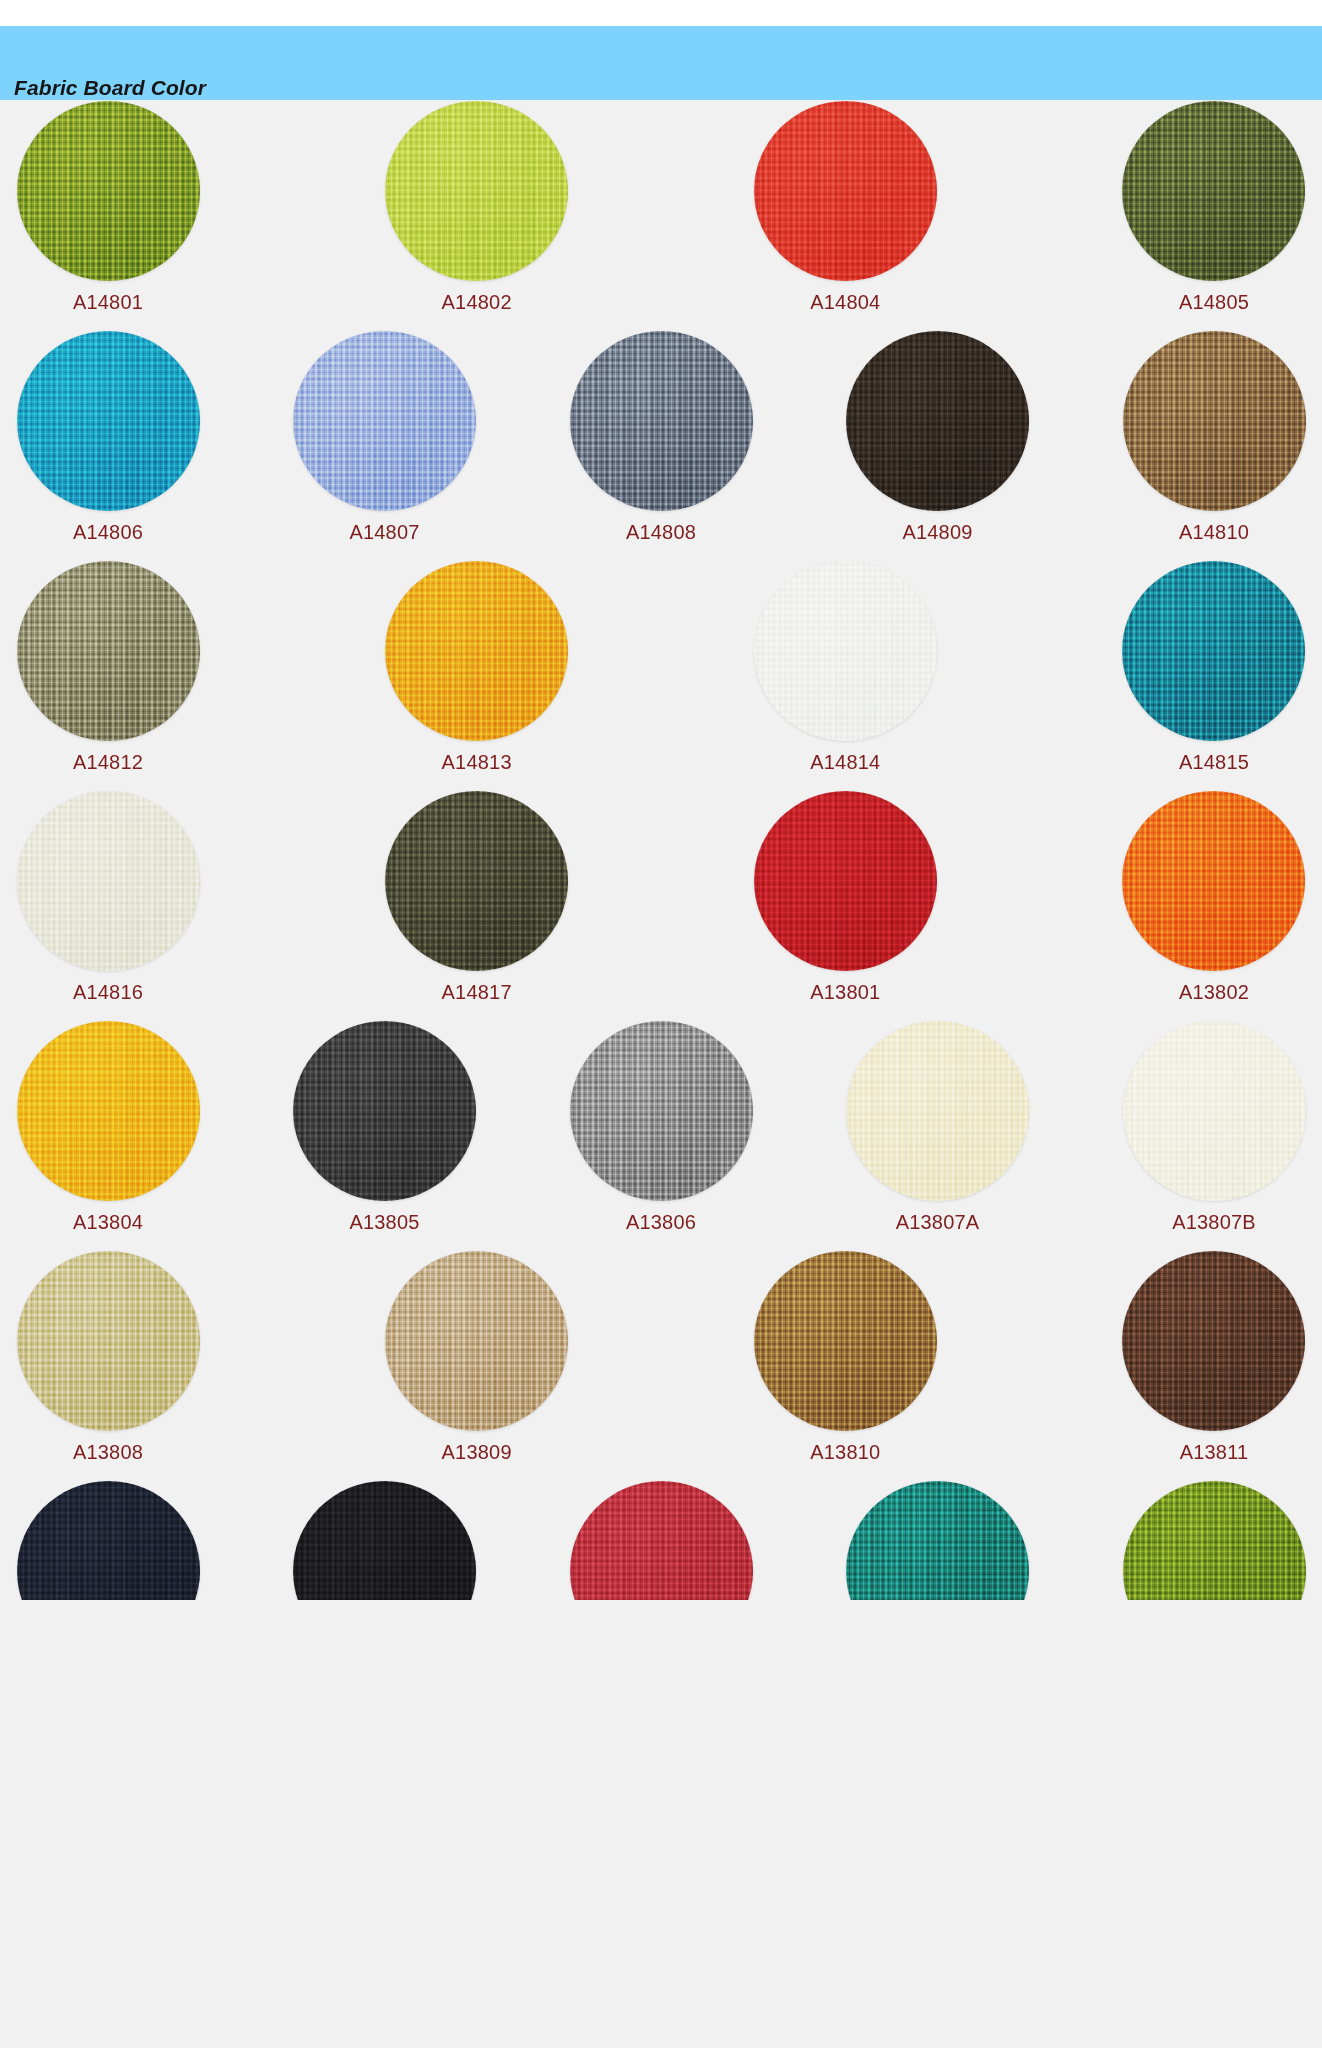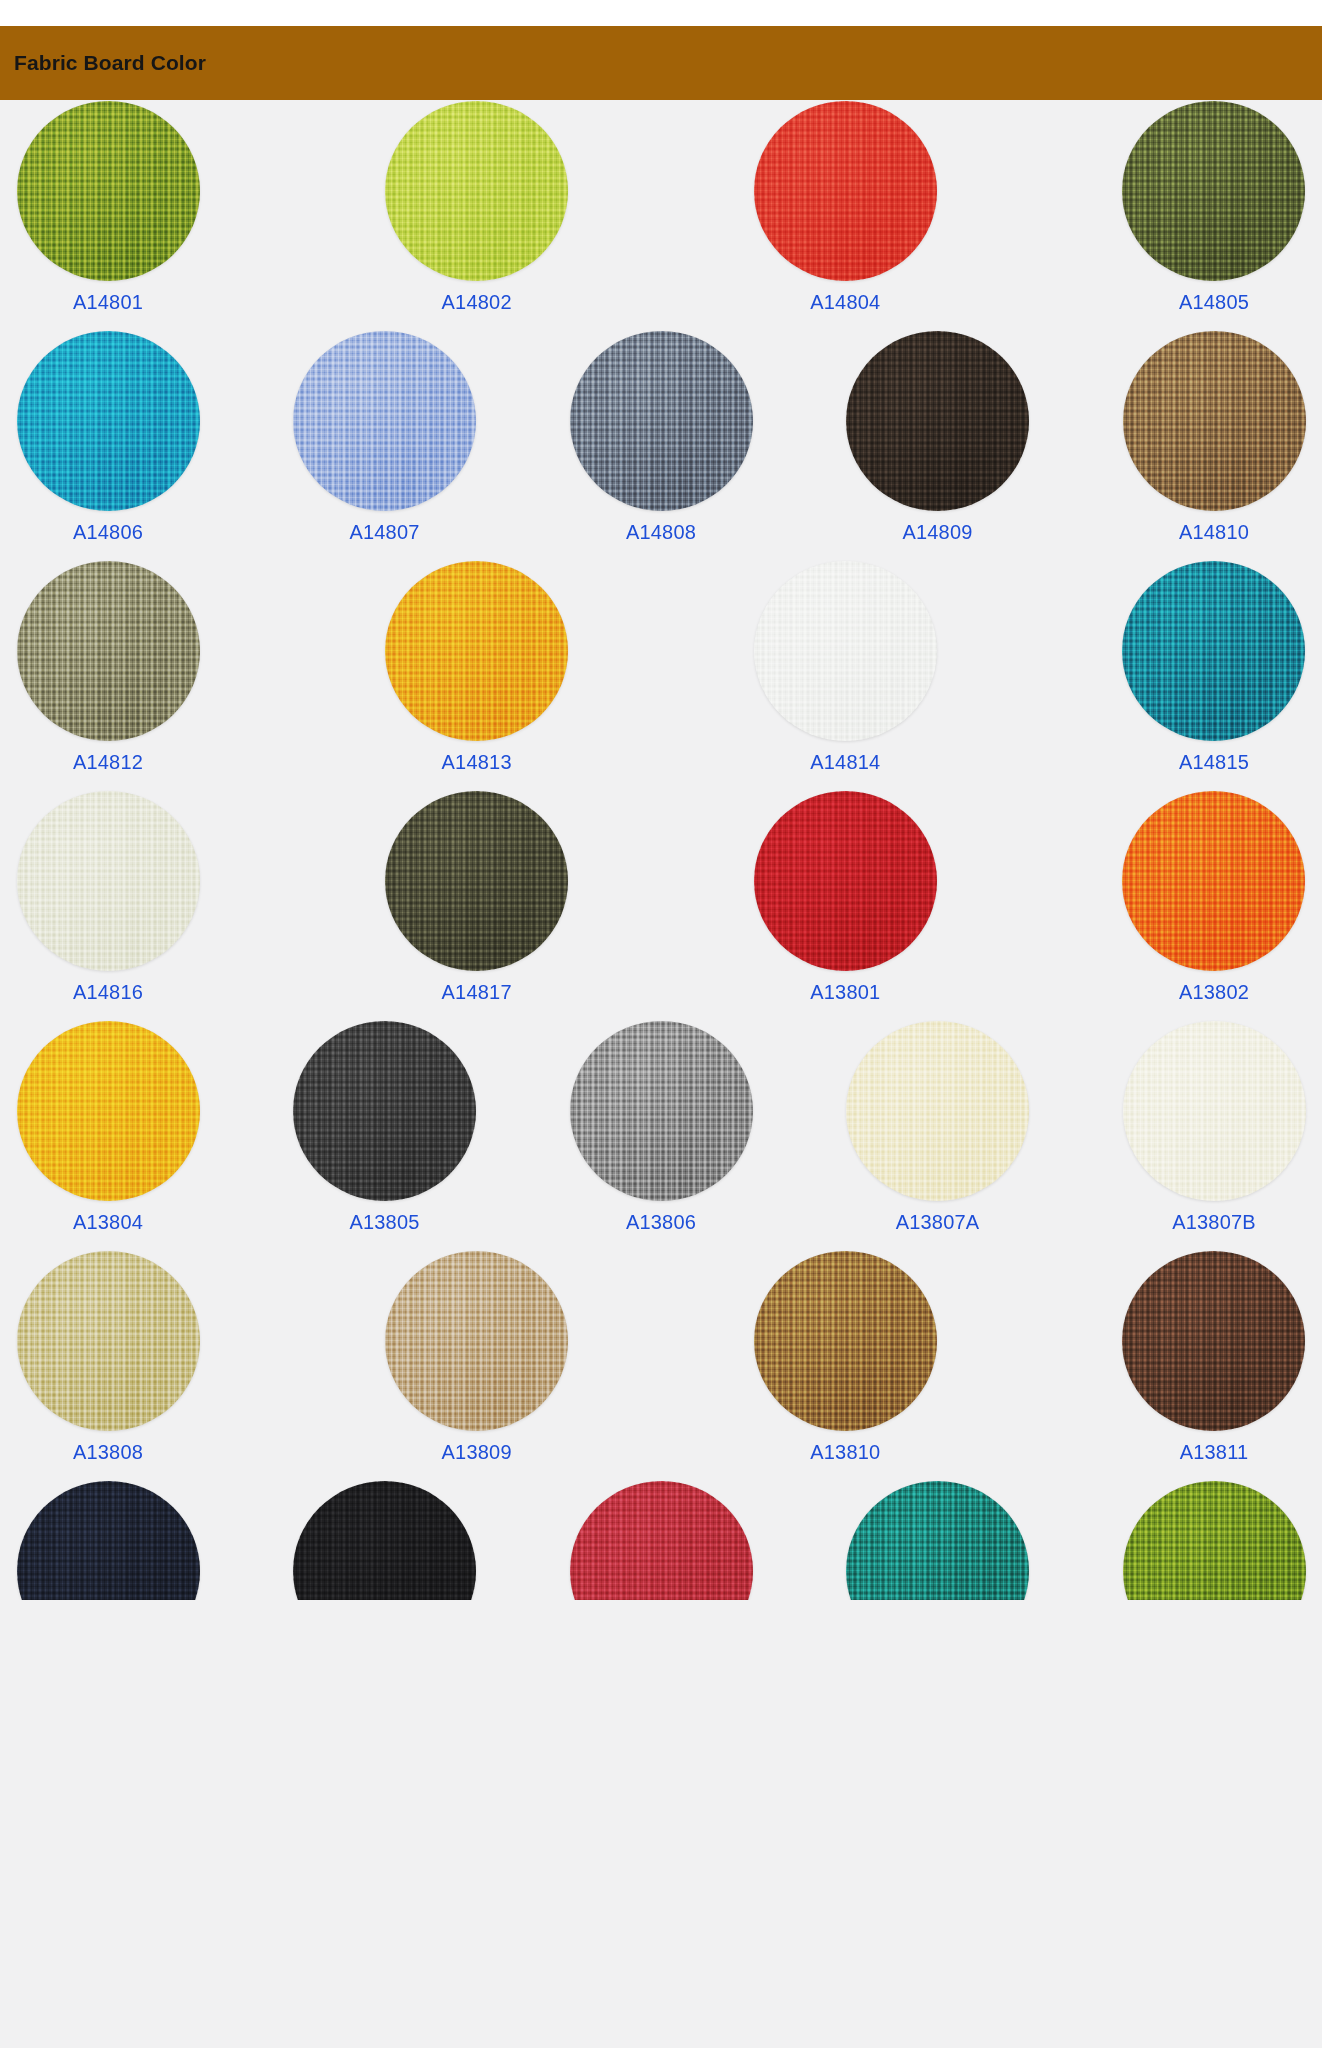--- a/index.html
+++ b/index.html
@@ -20,24 +20,25 @@
   
   .top-strip {
     height: 26px;
     background: #ffffff;
     width: 100%;
   }
 
   
   .header-band {
     height: 74px;
-    background: #a16207;
+    background: #7dd3fc;
     display: flex;
-    align-items: center;
+    align-items: flex-end;
     padding-left: 14px;
+    font-style: italic;
   }
 
   .header-title {
     font-size: 21px;
     font-weight: bold;
     color: #161616;
     letter-spacing: 0.1px;
     font-family: "Liberation Sans", sans-serif;
   }
 
@@ -126,21 +127,21 @@
         rgba(255,255,255,0.00) 58%),
       radial-gradient(ellipse at 62% 88%,
         rgba(0,0,0,0.14) 0%,
         rgba(0,0,0,0.00) 62%);
     mix-blend-mode: overlay;
   }
 
   .label {
     margin-top: 9px;
     font-size: 20px;
-    color: #1d4ed8;
+    color: #7f1d1d;
     font-family: "Liberation Sans", sans-serif;
     letter-spacing: 0.2px;
     white-space: nowrap;
   }
 
   
   .row.partial { height: 120px; overflow: hidden; }
   .row.partial .swatch-wrap { height: 182px; }
 </style>
 </head>

